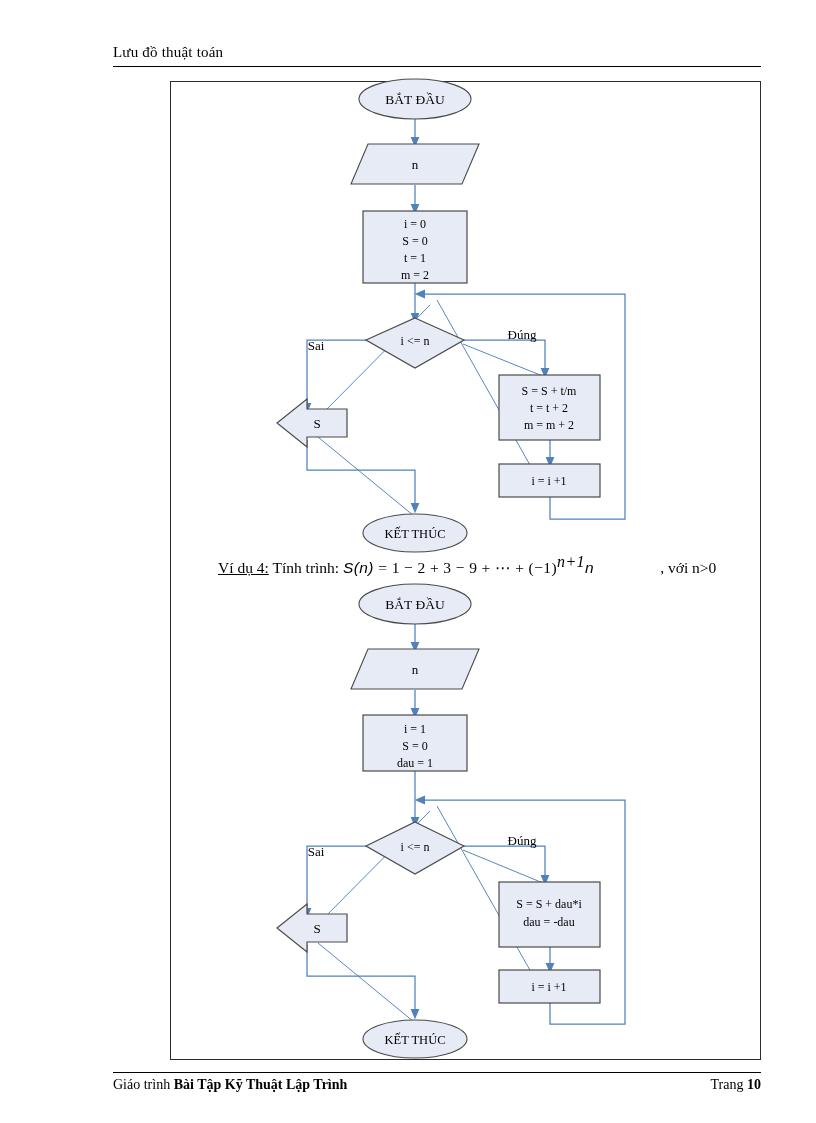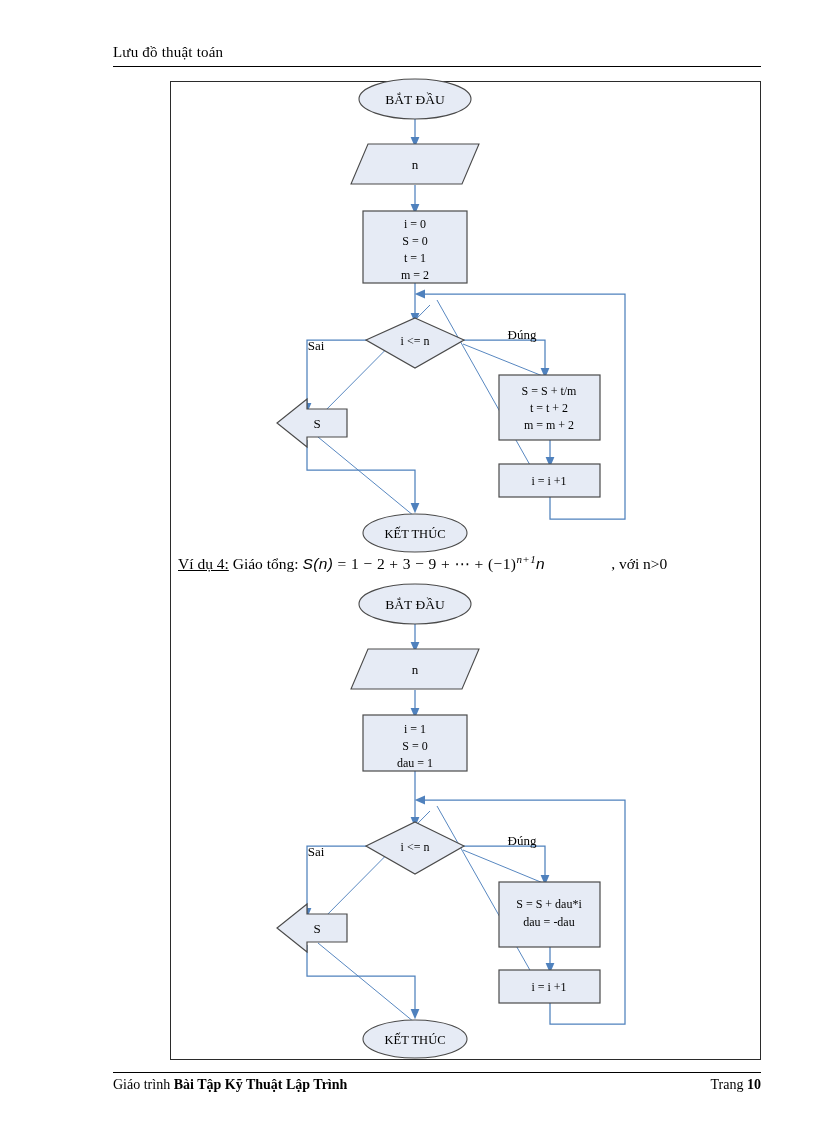--- a/index.html
+++ b/index.html
@@ -40,24 +40,24 @@
   .footer b{font-weight:bold;}
 
   
   .fc{position:absolute;left:0;top:0;}
 
   
   .caption{
     position:absolute;left:178px;top:553px;width:580px;height:26px;
     font-size:15.5px;white-space:nowrap;
   }
-  .caption .u{text-decoration:underline;}
+  .caption .u{text-decoration:underline;margin-left:40px;}
   .caption .mi{font-style:italic;font-family:Liberation Sans, sans-serif;}
   .caption .math{font-size:15.5px;letter-spacing:.4px;}
-  .caption sup{font-size:11px;font-style:italic;vertical-align:super;}
+  .caption sup{font-size:16px;font-style:italic;vertical-align:super;}
   .caption .gap{display:inline-block;width:58px;}
 
   
   .fc text{font-family:"Liberation Serif","DejaVu Serif",serif;}
 </style>
 </head>
 <body>
 
 <div class="page">
 
@@ -142,21 +142,21 @@
     </g>
 
     <g>
       <ellipse cx="415" cy="533" rx="52" ry="19" fill="#e6ebf5" stroke="#4a4a4a" stroke-width="1.1"></ellipse>
       <text x="415" y="538" text-anchor="middle" font-size="12.5">KẾT THÚC</text>
     </g>
   </svg>
 
   <div class="caption">
     <span class="u">Ví dụ 4:</span>
-    <span>Giáo tổng:</span>
+    <span>Tính trình:</span>
     <span class="math">
       <span class="mi">S(n)</span>
       <span>=</span>
       <span>1 − 2 + 3 − 9 + ⋯ + (−1)</span><sup>n+1</sup><span class="mi">n</span>
     </span>
     <span class="gap"></span>
     <span>, với n&gt;0</span>
   </div>
 
   <svg class="fc" width="816" height="1123" viewBox="0 0 816 1123">

